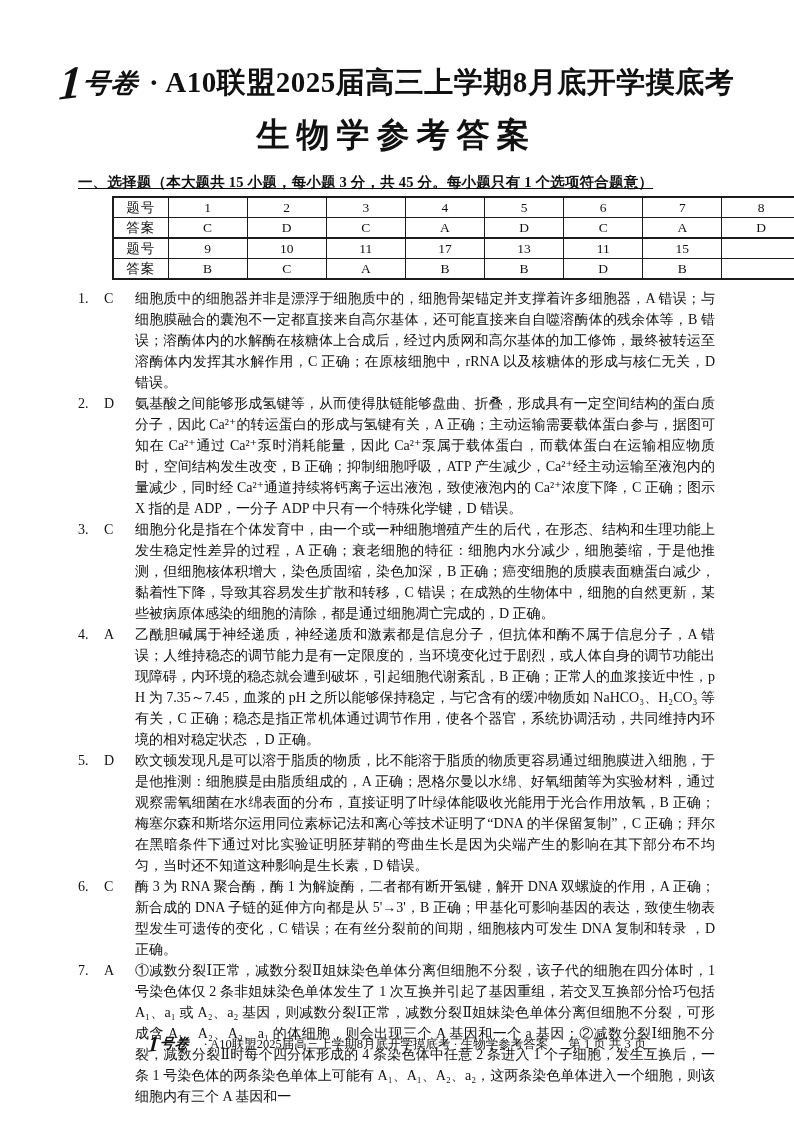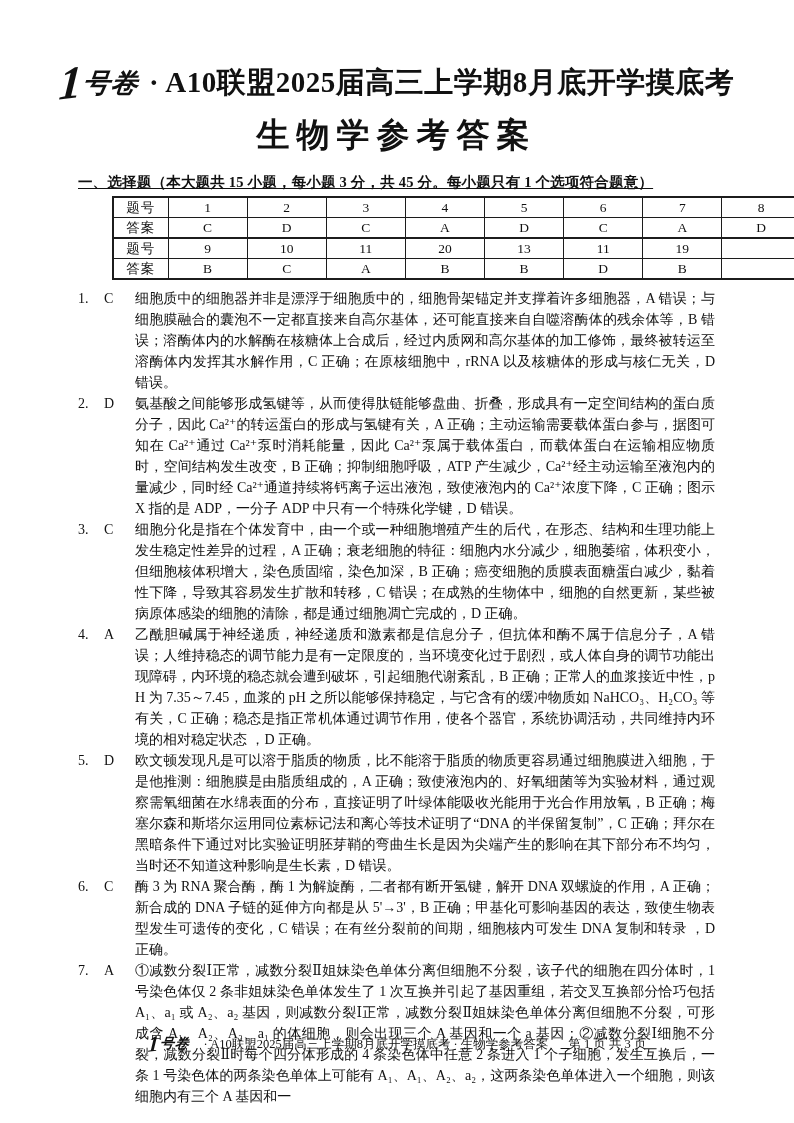--- a/index.html
+++ b/index.html
@@ -129,24 +129,24 @@
           <td>D</td>
           <td>C</td>
           <td>A</td>
           <td>D</td>
         </tr>
         <tr class="sep">
           <td class="label">题号</td>
           <td>9</td>
           <td>10</td>
           <td>11</td>
-          <td>20</td>
+          <td>17</td>
           <td>13</td>
           <td>11</td>
-          <td>19</td>
+          <td>15</td>
           <td></td>
         </tr>
         <tr>
           <td class="label">答案</td>
           <td>B</td>
           <td>C</td>
           <td>A</td>
           <td>B</td>
           <td>B</td>
           <td>D</td>
@@ -163,31 +163,31 @@
         <div class="txt">细胞质中的细胞器并非是漂浮于细胞质中的，细胞骨架锚定并支撑着许多细胞器，A 错误；与细胞膜融合的囊泡不一定都直接来自高尔基体，还可能直接来自自噬溶酶体的残余体等，B 错误；溶酶体内的水解酶在核糖体上合成后，经过内质网和高尔基体的加工修饰，最终被转运至溶酶体内发挥其水解作用，C 正确；在原核细胞中，rRNA 以及核糖体的形成与核仁无关，D 错误。</div>
       </div>
       <div class="expl">
         <span class="num">2.</span>
         <span class="ans">D</span>
         <div class="txt">氨基酸之间能够形成氢键等，从而使得肽链能够盘曲、折叠，形成具有一定空间结构的蛋白质分子，因此 Ca²⁺的转运蛋白的形成与氢键有关，A 正确；主动运输需要载体蛋白参与，据图可知在 Ca²⁺通过 Ca²⁺泵时消耗能量，因此 Ca²⁺泵属于载体蛋白，而载体蛋白在运输相应物质时，空间结构发生改变，B 正确；抑制细胞呼吸，ATP 产生减少，Ca²⁺经主动运输至液泡内的量减少，同时经 Ca²⁺通道持续将钙离子运出液泡，致使液泡内的 Ca²⁺浓度下降，C 正确；图示 X 指的是 ADP，一分子 ADP 中只有一个特殊化学键，D 错误。</div>
       </div>
       <div class="expl">
         <span class="num">3.</span>
         <span class="ans">C</span>
-        <div class="txt">细胞分化是指在个体发育中，由一个或一种细胞增殖产生的后代，在形态、结构和生理功能上发生稳定性差异的过程，A 正确；衰老细胞的特征：细胞内水分减少，细胞萎缩，体积变小，但细胞核体积增大，染色质固缩，染色加深，B 正确；癌变细胞的质膜表面糖蛋白减少，黏着性下降，导致其容易发生扩散和转移，C 错误；在成熟的生物体中，细胞的自然更新，某些被病原体感染的细胞的清除，都是通过细胞凋亡完成的，D 正确。</div>
+        <div class="txt">细胞分化是指在个体发育中，由一个或一种细胞增殖产生的后代，在形态、结构和生理功能上发生稳定性差异的过程，A 正确；衰老细胞的特征：细胞内水分减少，细胞萎缩，于是他推测，但细胞核体积增大，染色质固缩，染色加深，B 正确；癌变细胞的质膜表面糖蛋白减少，黏着性下降，导致其容易发生扩散和转移，C 错误；在成熟的生物体中，细胞的自然更新，某些被病原体感染的细胞的清除，都是通过细胞凋亡完成的，D 正确。</div>
       </div>
       <div class="expl">
         <span class="num">4.</span>
         <span class="ans">A</span>
         <div class="txt">乙酰胆碱属于神经递质，神经递质和激素都是信息分子，但抗体和酶不属于信息分子，A 错误；人维持稳态的调节能力是有一定限度的，当环境变化过于剧烈，或人体自身的调节功能出现障碍，内环境的稳态就会遭到破坏，引起细胞代谢紊乱，B 正确；正常人的血浆接近中性，pH 为 7.35～7.45，血浆的 pH 之所以能够保持稳定，与它含有的缓冲物质如 NaHCO₃、H₂CO₃ 等有关，C 正确；稳态是指正常机体通过调节作用，使各个器官，系统协调活动，共同维持内环境的相对稳定状态 ，D 正确。</div>
       </div>
       <div class="expl">
         <span class="num">5.</span>
         <span class="ans">D</span>
-        <div class="txt">欧文顿发现凡是可以溶于脂质的物质，比不能溶于脂质的物质更容易通过细胞膜进入细胞，于是他推测：细胞膜是由脂质组成的，A 正确；致使液泡内的、好氧细菌等为实验材料，通过观察需氧细菌在水绵表面的分布，直接证明了叶绿体能吸收光能用于光合作用放氧，B 正确；梅塞尔森和斯塔尔运用同位素标记法和离心等技术证明了“DNA 的半保留复制”，C 正确；拜尔在黑暗条件下通过对比实验证明胚芽鞘的弯曲生长是因为尖端产生的影响在其下部分布不均匀，当时还不知道这种影响是生长素，D 错误。</div>
+        <div class="txt">欧文顿发现凡是可以溶于脂质的物质，比不能溶于脂质的物质更容易通过细胞膜进入细胞，于是他推测：细胞膜是由脂质组成的，A 正确；恩格尔曼以水绵、好氧细菌等为实验材料，通过观察需氧细菌在水绵表面的分布，直接证明了叶绿体能吸收光能用于光合作用放氧，B 正确；梅塞尔森和斯塔尔运用同位素标记法和离心等技术证明了“DNA 的半保留复制”，C 正确；拜尔在黑暗条件下通过对比实验证明胚芽鞘的弯曲生长是因为尖端产生的影响在其下部分布不均匀，当时还不知道这种影响是生长素，D 错误。</div>
       </div>
       <div class="expl">
         <span class="num">6.</span>
         <span class="ans">C</span>
         <div class="txt">酶 3 为 RNA 聚合酶，酶 1 为解旋酶，二者都有断开氢键，解开 DNA 双螺旋的作用，A 正确；新合成的 DNA 子链的延伸方向都是从 5'→3'，B 正确；甲基化可影响基因的表达，致使生物表型发生可遗传的变化，C 错误；在有丝分裂前的间期，细胞核内可发生 DNA 复制和转录 ，D 正确。</div>
       </div>
       <div class="expl">
         <span class="num">7.</span>
         <span class="ans">A</span>
         <div class="txt">①减数分裂Ⅰ正常，减数分裂Ⅱ姐妹染色单体分离但细胞不分裂，该子代的细胞在四分体时，1 号染色体仅 2 条非姐妹染色单体发生了 1 次互换并引起了基因重组，若交叉互换部分恰巧包括 A₁、a₁ 或 A₂、a₂ 基因，则减数分裂Ⅰ正常，减数分裂Ⅱ姐妹染色单体分离但细胞不分裂，可形成含 A₁、A₂、A₂、a₁ 的体细胞，则会出现三个 A 基因和一个 a 基因；②减数分裂Ⅰ细胞不分裂，减数分裂Ⅱ时每个四分体形成的 4 条染色体中任意 2 条进入 1 个子细胞，发生互换后，一条 1 号染色体的两条染色单体上可能有 A₁、A₁、A₂、a₂，这两条染色单体进入一个细胞，则该细胞内有三个 A 基因和一</div>

